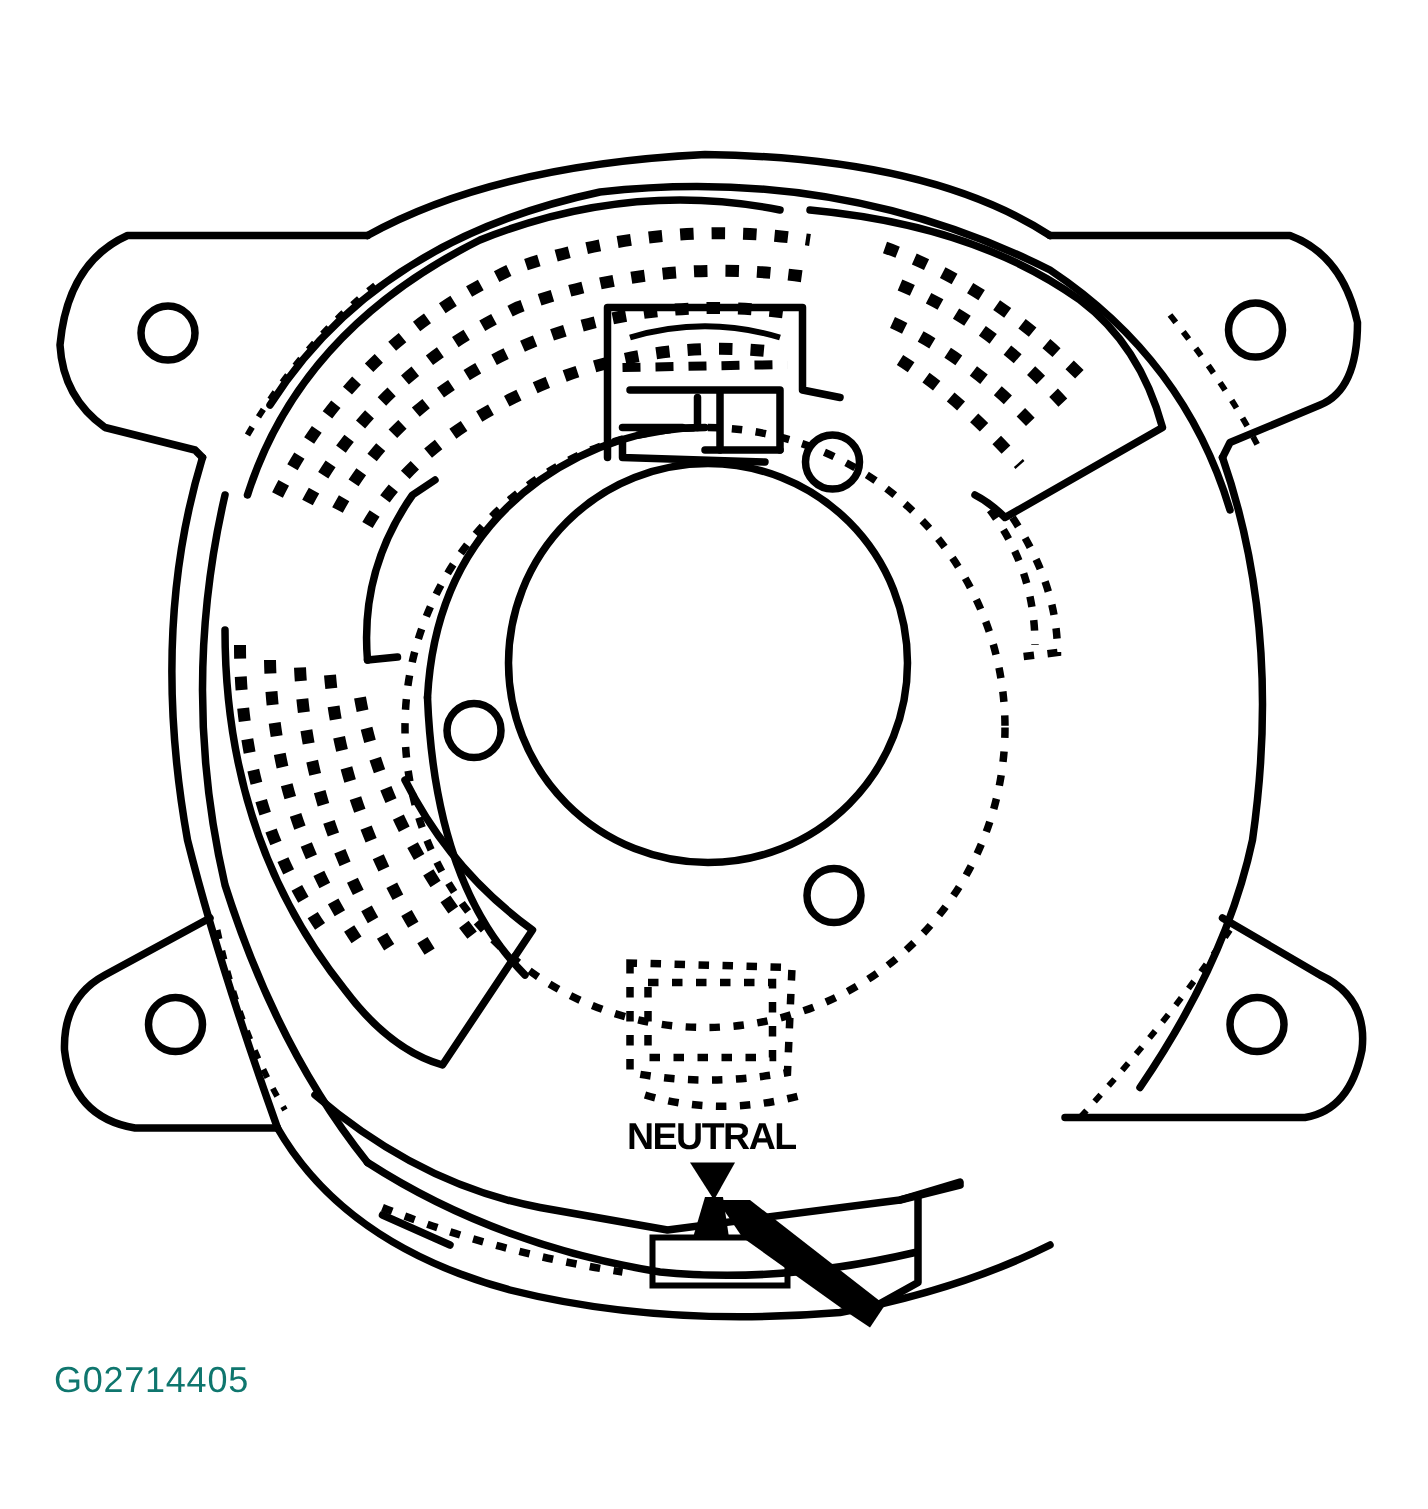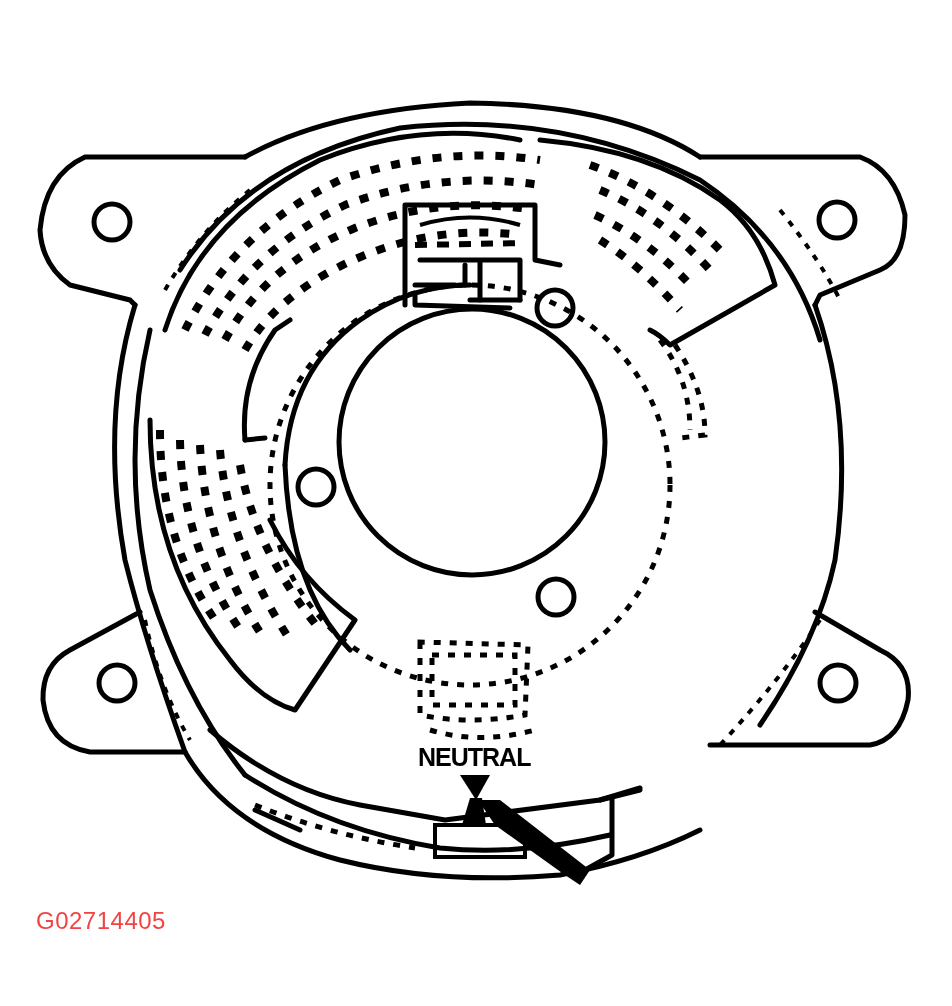--- a/index.html
+++ b/index.html
@@ -6,21 +6,21 @@
   body { width: 952px; height: 1006px; position: relative; overflow: hidden; font-family: "Liberation Sans", sans-serif; }
   #diagram { position: absolute; left: 0; top: 0; width: 952px; height: 1006px; }
   .ln { fill: none; stroke: #000; stroke-width: 5; stroke-linejoin: round; stroke-linecap: round; }
   .thin { fill: none; stroke: #000; stroke-width: 4; }
   .dash { fill: none; stroke: #000; stroke-width: 6; stroke-dasharray: 12 10; }
   .dash2 { fill: none; stroke: #000; stroke-width: 5; stroke-dasharray: 7 9; }
   .dots { fill: none; stroke: #000; stroke-width: 8; stroke-dasharray: 9 12; }
   .dotsdiag { fill: none; stroke: #000; stroke-width: 4; stroke-dasharray: 6 8; }
   .solid { fill: #000; }
   .lbl-neutral { font-family: "Liberation Sans", sans-serif; font-weight: 900; font-size: 25px; letter-spacing: -1px; fill: #000; }
-  .fig-id { position: absolute; left: 36px; top: 907px; font-family: "Liberation Sans", sans-serif; font-size: 24px; color: #ef4444; letter-spacing: 0.5px; }
+  .fig-id { position: absolute; left: 36px; top: 907px; font-family: "Liberation Sans", sans-serif; font-size: 24px; color: #0f766e; letter-spacing: 0.5px; }
 </style>
 </head>
 <body>
 
 <svg id="diagram" viewBox="0 0 952 1006" xmlns="http://www.w3.org/2000/svg">
 
   <g>
 
     <path class="ln" d="M245,157 L85,157 Q45,175 40,230 Q42,265 70,285 L130,300 L135,305"></path>
 

